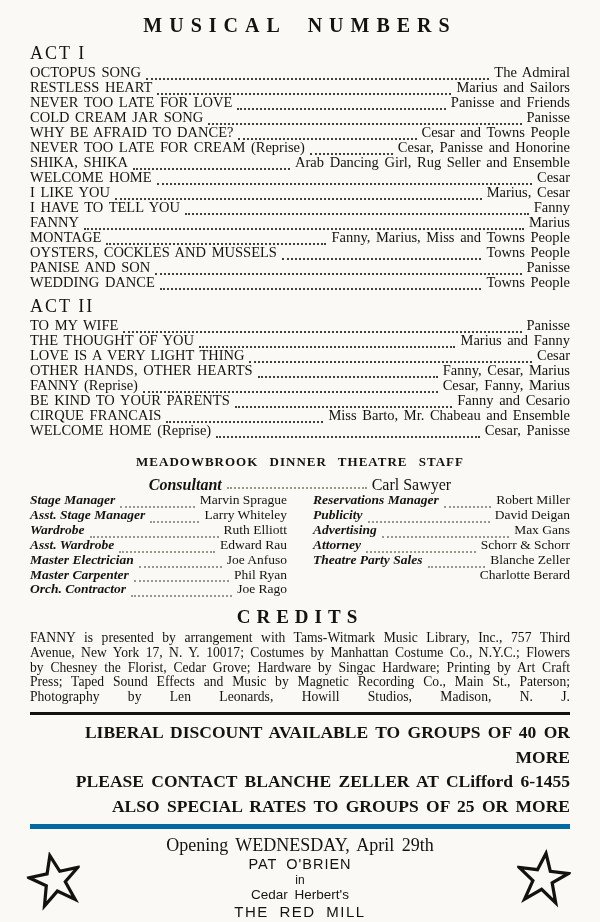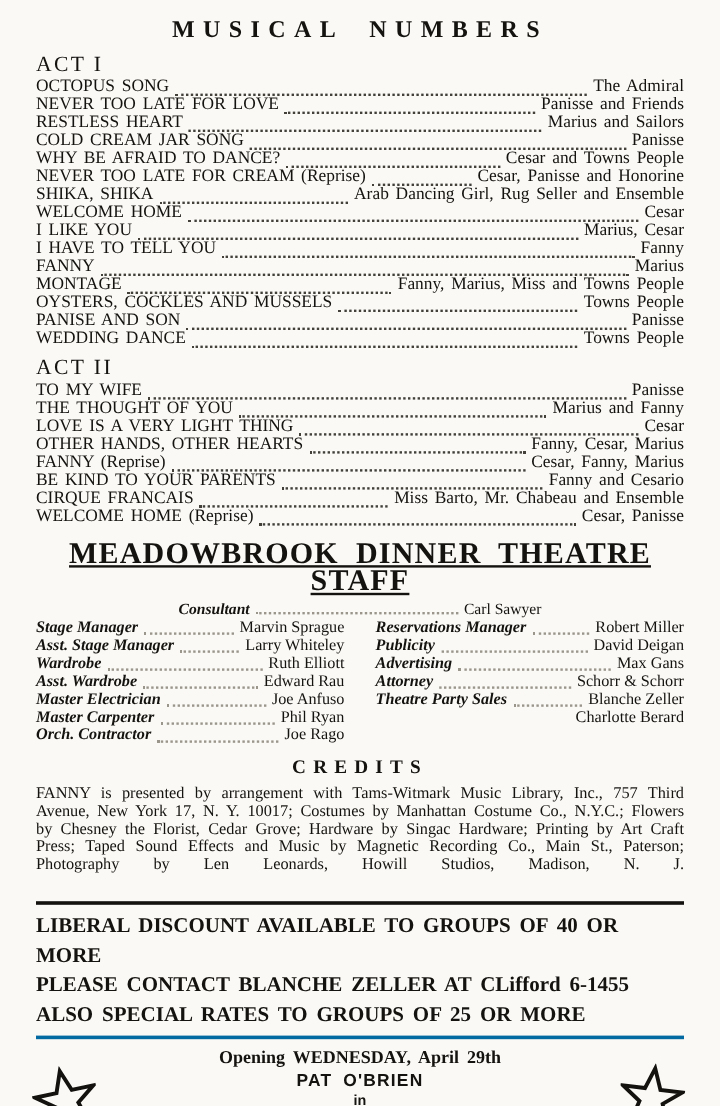--- a/index.html
+++ b/index.html
@@ -15,76 +15,76 @@
     margin: 0 0 4px 0; text-align: center;
     font-size: 20px; line-height: 26px; font-weight: bold;
     letter-spacing: 7px; word-spacing: 10px;
   }
   .act-heading {
     margin: 1px 0 1px 0; 
     font-size: 18px; line-height: 22px; font-weight: normal; letter-spacing: 2px;
   }
   .staff-heading {
     margin: 12px 0 4px 0; text-align: center;
-    font-size: 25px; line-height: 23px; font-weight: bold;
-    letter-spacing: 1px; word-spacing: 7px; text-decoration: underline;
+    font-size: 13px; line-height: 23px; font-weight: bold;
+    letter-spacing: 1px; word-spacing: 7px;
   }
   .credits-heading {
     margin: 8px 0 3px 0; text-align: center;
-    font-size: 16px; line-height: 23px; font-weight: bold; letter-spacing: 6px;
+    font-size: 19px; line-height: 23px; font-weight: bold; letter-spacing: 6px;
   }
 
   
   .song-row {
     display: flex; align-items: flex-end;
     font-size: 14.5px; line-height: 15px; word-spacing: 2px; white-space: nowrap;
   }
   .song-row .leader {
     flex: 1; height: 11px; margin: 0 5px;
     border-bottom: 2px dotted #43403a;
   }
   .act2 { margin-top: 5px; }
 
   
   .consultant-row {
     display: flex; width: 56%; margin: 0 auto 1px auto;
-    font-size: 13px; line-height: 15px; white-space: nowrap;
+    font-size: 16px; line-height: 15px; white-space: nowrap;
   }
   .consultant-row .role { font-style: italic; font-weight: bold; }
   .staff-cols { display: flex; gap: 26px; }
   .staff-col { flex: 1; min-width: 0; }
   .staff-row {
-    display: flex; align-items: center;
+    display: flex; align-items: flex-end;
     font-size: 13.5px; line-height: 14.9px; white-space: nowrap;
   }
   .staff-row .role, .staff-col .role { font-style: italic; font-weight: bold; }
   .staff-row .leader, .consultant-row .leader {
     flex: 1; height: 10px; margin: 0 5px;
     border-bottom: 2px dotted #9b968c;
   }
   .staff-row .role:empty + .leader { border-color: transparent; }
 
   
   .credits-text {
     font-size: 13.6px; line-height: 14.6px;
     text-align: justify; text-align-last: justify; word-spacing: 3px;
   }
 
   
   .discount {
-    margin-top: 24px; padding: 5px 0 6px 0;
-    border-top: 3px solid #14120f; border-bottom: 3px solid #0369a1;
-    text-align: left;
+    margin-top: 8px; padding: 5px 0 6px 0;
+    border-top: 3px solid #14120f; border-bottom: 5px solid #0369a1;
+    text-align: right;
   }
   .discount-line { font-size: 17.5px; line-height: 24.5px; font-weight: bold; word-spacing: 3px; }
 
   
   .opening { position: relative; margin-top: 6px; text-align: center; }
-  .opening .date-line { font-size: 15px; line-height: 21px; word-spacing: 3px; font-weight: bold; }
-  .gothic { font-family: "Liberation Sans", sans-serif; font-weight: bold; }
+  .opening .date-line { font-size: 18px; line-height: 21px; word-spacing: 3px; }
+  .gothic { font-family: "Liberation Sans", sans-serif; font-weight: normal; }
   .opening .headliner { font-size: 14.5px; line-height: 17px; letter-spacing: 1px; word-spacing: 4px; }
   .opening .connector { font-size: 12px; line-height: 14px; }
   .opening .author-line { font-size: 13.5px; line-height: 16px; word-spacing: 3px; }
   .opening .show-title { font-size: 15px; line-height: 18px; letter-spacing: 1.5px; word-spacing: 5px; }
   .star { position: absolute; width: 54px; height: 58px; }
   .star-left  { left: -2px;  top: 16px; transform: rotate(-12deg); }
   .star-right { right: 0px; top: 14px; transform: rotate(7deg); }
 </style>
 </head>
 <body>
@@ -97,29 +97,29 @@
     <h2 class="act-heading">ACT I</h2>
     <div class="songs">
 
         <div class="song-row">
           <span class="song-title">OCTOPUS SONG</span>
           <span class="leader"></span>
           <span class="performer">The Admiral</span>
         </div>
 
         <div class="song-row">
+          <span class="song-title">RESTLESS HEART</span>
+          <span class="leader"></span>
+          <span class="performer">Marius and Sailors</span>
+        </div>
+
+        <div class="song-row">
           <span class="song-title">NEVER TOO LATE FOR LOVE</span>
           <span class="leader"></span>
           <span class="performer">Panisse and Friends</span>
-        </div>
-
-        <div class="song-row">
-          <span class="song-title">RESTLESS HEART</span>
-          <span class="leader"></span>
-          <span class="performer">Marius and Sailors</span>
         </div>
 
         <div class="song-row">
           <span class="song-title">COLD CREAM JAR SONG</span>
           <span class="leader"></span>
           <span class="performer">Panisse</span>
         </div>
 
         <div class="song-row">
           <span class="song-title">WHY BE AFRAID TO DANCE?</span>

